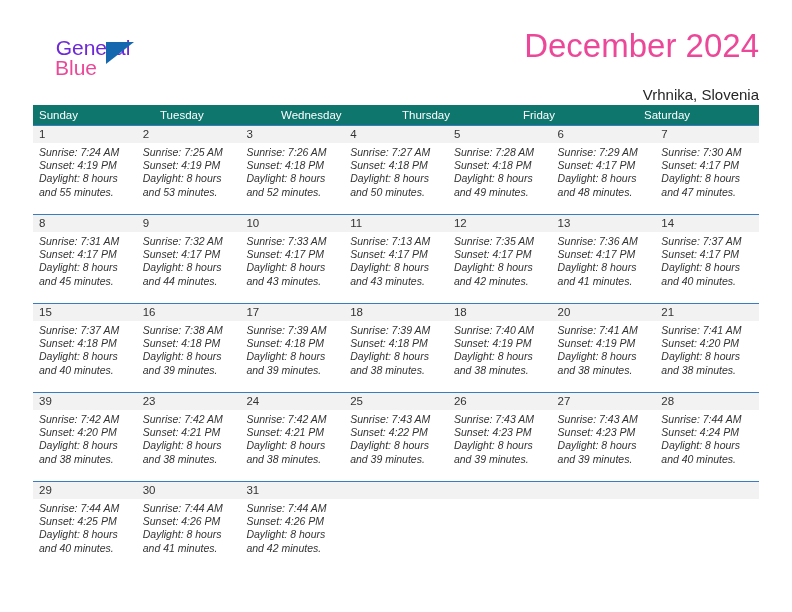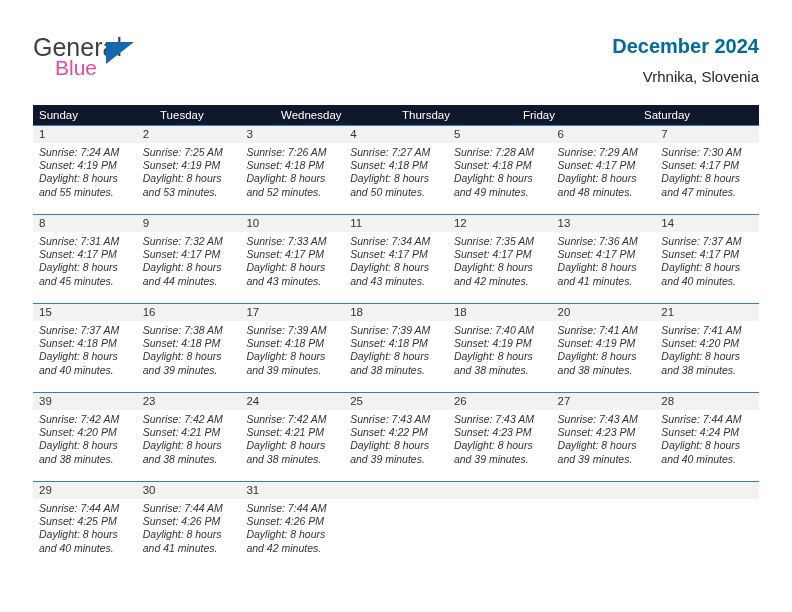--- a/index.html
+++ b/index.html
@@ -30,25 +30,26 @@
     height: 70px;
   }
   .brand {
     position: absolute;
     left: 0;
     top: 8px;
     width: 120px;
     height: 52px;
   }
   .brand-general {
-    font-size: 25px;
-    color: #404040;
+    font-size: 21px;
+    color: #6d28d9;
     letter-spacing: 0px;
     line-height: 23px;
     display: block;
+    text-align: center;
   }
   .brand-blue {
     font-size: 21px;
     color: #ec4899;
     line-height: 23px;
     display: block;
     margin-left: 22px;
     margin-top: -3px;
   }
   .brand-triangle {
@@ -60,44 +61,43 @@
     border-left: 28px solid #1668ae;
     border-bottom: 22px solid transparent;
   }
   .title-block {
     position: absolute;
     right: 0;
     top: 0;
     text-align: right;
   }
   .cal-title {
-    font-size: 20px;
-    color: #0369a1;
+    font-size: 33px;
+    color: #ec4899;
     line-height: 36px;
     white-space: nowrap;
-    font-weight: bold;
   }
   .cal-subtitle {
     font-size: 15px;
     color: #262626;
     line-height: 22px;
-    margin-top: 2px;
+    margin-top: 20px;
     white-space: nowrap;
   }
 
   
   .calendar {
     position: absolute;
     left: 33px;
     top: 105px;
     width: 726px;
   }
   .weekdays {
     display: flex;
-    background: #0f172a;
+    background: #0f766e;
     height: 20px;
   }
   .weekday {
     flex: 1 1 0;
     color: #ffffff;
     font-size: 11.5px;
     line-height: 20px;
     padding-left: 6px;
     box-sizing: border-box;
     overflow: hidden;
@@ -286,21 +286,21 @@
             <div>Sunset: 4:17 PM</div>
             <div>Daylight: 8 hours</div>
             <div>and 43 minutes.</div>
           </div>
         </div>
       <div class="day">
           <div class="day-num-band">
             <span class="day-num">11</span>
           </div>
           <div class="day-info">
-            <div>Sunrise: 7:34 AM</div>
+            <div>Sunrise: 7:13 AM</div>
             <div>Sunset: 4:17 PM</div>
             <div>Daylight: 8 hours</div>
             <div>and 43 minutes.</div>
           </div>
         </div>
       <div class="day">
           <div class="day-num-band">
             <span class="day-num">12</span>
           </div>
           <div class="day-info">

